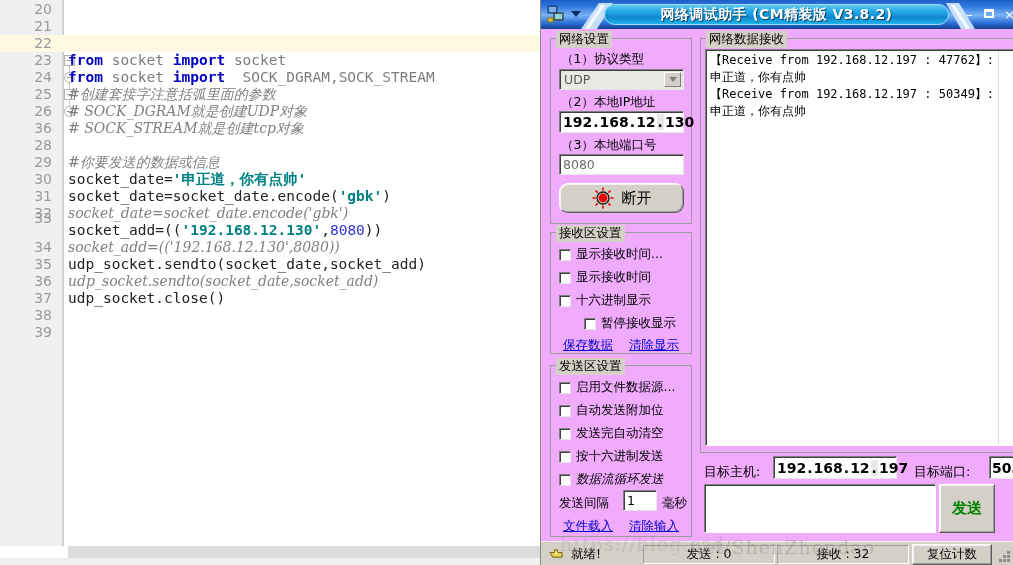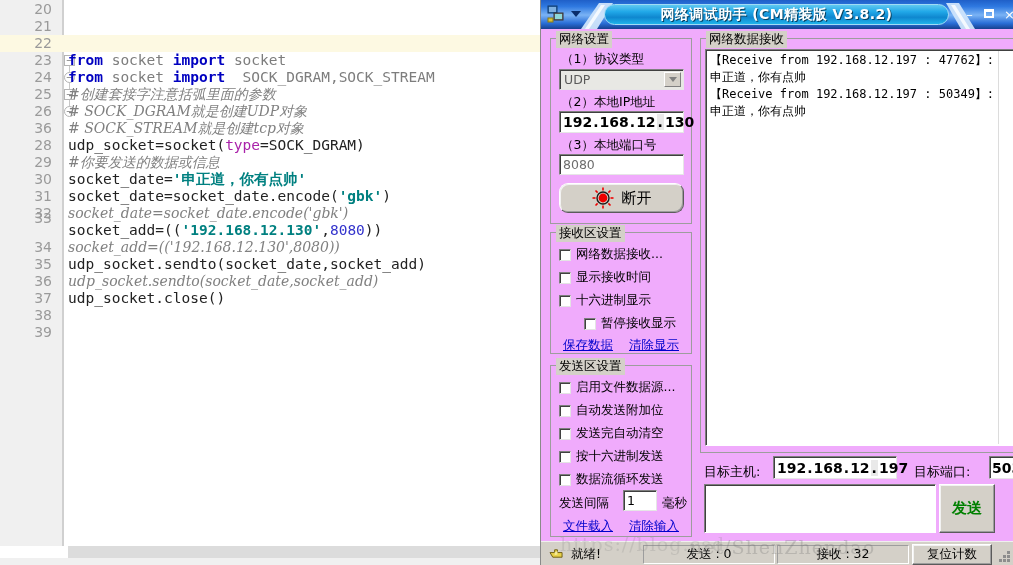--- a/index.html
+++ b/index.html
@@ -326,21 +326,20 @@
     <div class="fold" style="top:106px; border-radius:50%;">−</div>
 
     <div class="codeline" style="top:52px;"><span class="kw">from</span><span class="mod"> socket </span><span class="kw">import</span><span class="mod"> socket</span></div>
 
     <div class="codeline" style="top:69px;"><span class="kw">from</span><span class="mod"> socket </span><span class="kw">import</span><span class="mod">  SOCK_DGRAM,SOCK_STREAM</span></div>
 
     <div class="codeline cmt" style="top:86px;">#创建套接字注意括弧里面的参数</div>
     <div class="codeline cmt" style="top:103px;"># SOCK_DGRAM就是创建UDP对象</div>
     <div class="codeline cmt" style="top:120px;"># SOCK_STREAM就是创建tcp对象</div>
 
-    <div class="codeline" style="top:137px;"><span class="nm">udp_socket=socket(</span><span class="ty">type</span><span class="nm">=SOCK_DGRAM)</span></div>
 
     <div class="codeline" style="top:171px;"><span class="nm">socket_date=</span><span class="str">'申正道，你有点帅'</span></div>
 
     <div class="codeline cmt" style="top:154px;">#你要发送的数据或信息</div>
 
     <div class="codeline" style="top:188px;"><span class="nm">socket_date=socket_date.encode(</span><span class="str">'gbk'</span><span class="nm">)</span></div>
 
     <div class="codeline cmt" style="top:205px;">socket_date=socket_date.encode('gbk')</div>
 
     <div class="codeline" style="top:222px;"><span class="nm">socket_add=((</span><span class="str">'192.168.12.130'</span><span class="nm">,</span><span class="num">8080</span><span class="nm">))</span></div>
@@ -426,21 +425,21 @@
           <circle cx="11" cy="11" r="4.4" fill="#ee0000"></circle>
         </svg>
         <span style="font-size:15px;">断开</span>
       </div>
 
       <div class="gbox" style="left:9px; top:203px; width:142px; height:122px;"></div>
       <div class="gtitle" style="left:15px; top:196px;">接收区设置</div>
 
       <div class="cbrow" style="left:18px; top:217px;">
         <span class="cbox"></span>
-        <span>网络数据接收...</span>
+        <span>显示接收时间...</span>
       </div>
       <div class="cbrow" style="left:18px; top:240px;">
         <span class="cbox"></span>
         <span>显示接收时间</span>
       </div>
       <div class="cbrow" style="left:18px; top:263px;">
         <span class="cbox"></span>
         <span>十六进制显示</span>
       </div>
       <div class="cbrow" style="left:18px; top:286px;padding-left:25px;">
@@ -462,21 +461,21 @@
         <span>自动发送附加位</span>
       </div>
       <div class="cbrow" style="left:18px; top:396px;">
         <span class="cbox"></span>
         <span>发送完自动清空</span>
       </div>
       <div class="cbrow" style="left:18px; top:419px;">
         <span class="cbox"></span>
         <span>按十六进制发送</span>
       </div>
-      <div class="cbrow" style="left:18px; top:442px;">
+      <div class="cbrow" style="left:18px; top:442px;font-style:italic;">
         <span class="cbox"></span>
         <span>数据流循环发送</span>
       </div>
 
       <div class="lbl" style="left:18px; top:466px;">发送间隔</div>
       <div class="field" style="left:82px; top:461px; width:34px; height:21px;">1</div>
       <div class="lbl" style="left:121px; top:466px;">毫秒</div>
 
       <div class="lnk" style="left:22px; top:489px;">文件载入</div>
       <div class="lnk" style="left:88px; top:489px;">清除输入</div>

